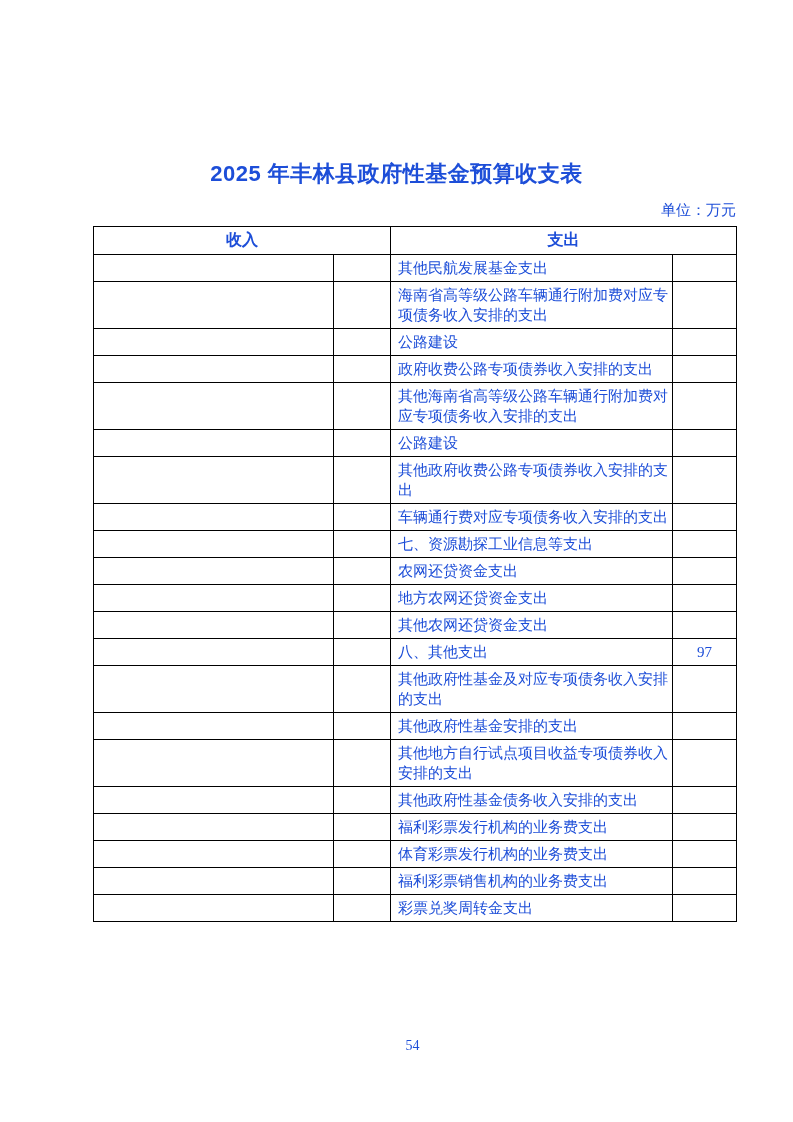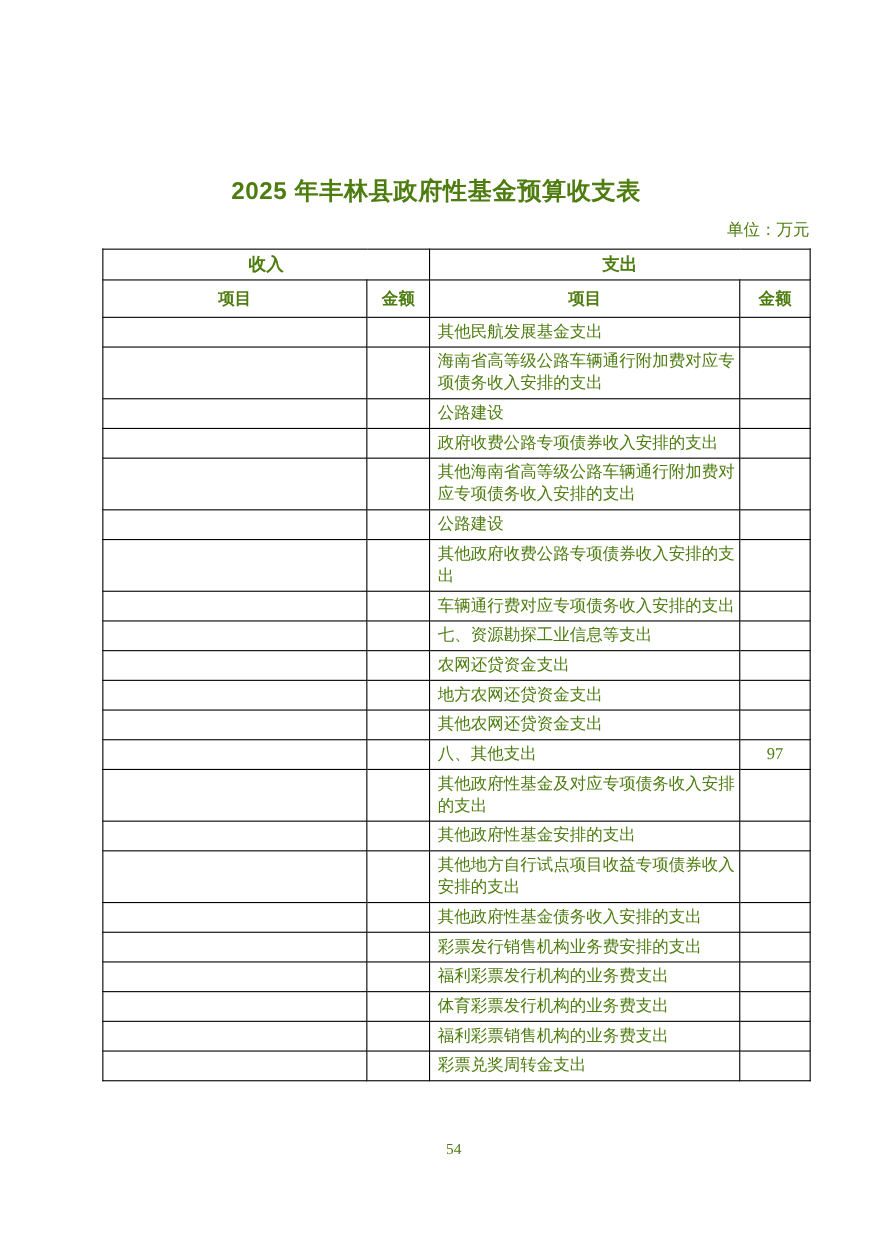--- a/index.html
+++ b/index.html
@@ -2,21 +2,21 @@
 <html><head>
 <meta charset="utf-8">
 <style>
   * { margin: 0; padding: 0; box-sizing: border-box; }
   html, body { background: #ffffff; }
   .page {
     position: relative;
     width: 793px;
     height: 1122px;
     background: #ffffff;
-    color: #4d7c0f;
+    color: #1d4ed8;
     font-family: "Liberation Serif", serif;
     overflow: hidden;
   }
   .doc-title {
     padding-top: 160px;
     text-align: center;
     font-family: "Liberation Sans", sans-serif;
     font-weight: bold;
     font-size: 22px;
     line-height: 28px;
@@ -81,26 +81,20 @@
       <col style="width:240px">
       <col style="width:57px">
       <col style="width:282px">
       <col style="width:64px">
     </colgroup>
     <thead>
       <tr class="section-header-row">
         <th colspan="2">收入</th>
         <th colspan="2">支出</th>
       </tr>
-      <tr class="col-header-row">
-        <th>项目</th>
-        <th>金额</th>
-        <th>项目</th>
-        <th>金额</th>
-      </tr>
     </thead>
     <tbody>
   <tr>
     <td class="item-cell empty-min"></td>
     <td class="amount-cell empty-min"></td>
     <td class="item-cell empty-min">其他民航发展基金支出</td>
     <td class="amount-cell empty-min"></td>
   </tr>
 
   <tr>
@@ -208,26 +202,20 @@
     <td class="amount-cell empty-min"></td>
   </tr>
 
   <tr>
     <td class="item-cell empty-min"></td>
     <td class="amount-cell empty-min"></td>
     <td class="item-cell empty-min">其他政府性基金债务收入安排的支出</td>
     <td class="amount-cell empty-min"></td>
   </tr>
 
-  <tr>
-    <td class="item-cell empty-min"></td>
-    <td class="amount-cell empty-min"></td>
-    <td class="item-cell empty-min">彩票发行销售机构业务费安排的支出</td>
-    <td class="amount-cell empty-min"></td>
-  </tr>
 
   <tr>
     <td class="item-cell empty-min"></td>
     <td class="amount-cell empty-min"></td>
     <td class="item-cell empty-min">福利彩票发行机构的业务费支出</td>
     <td class="amount-cell empty-min"></td>
   </tr>
 
   <tr>
     <td class="item-cell empty-min"></td>

